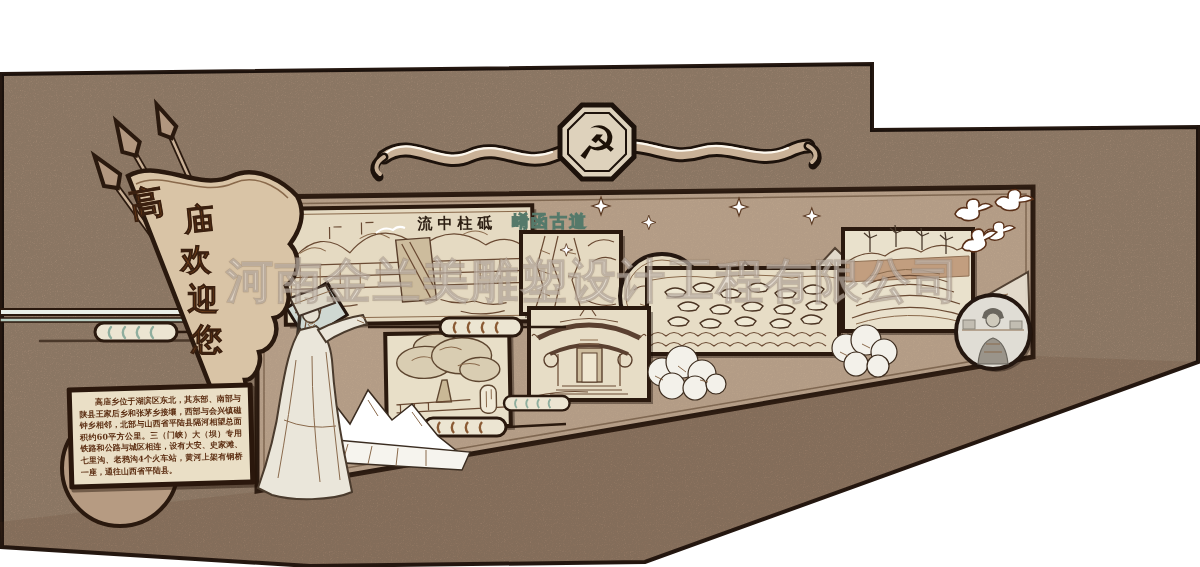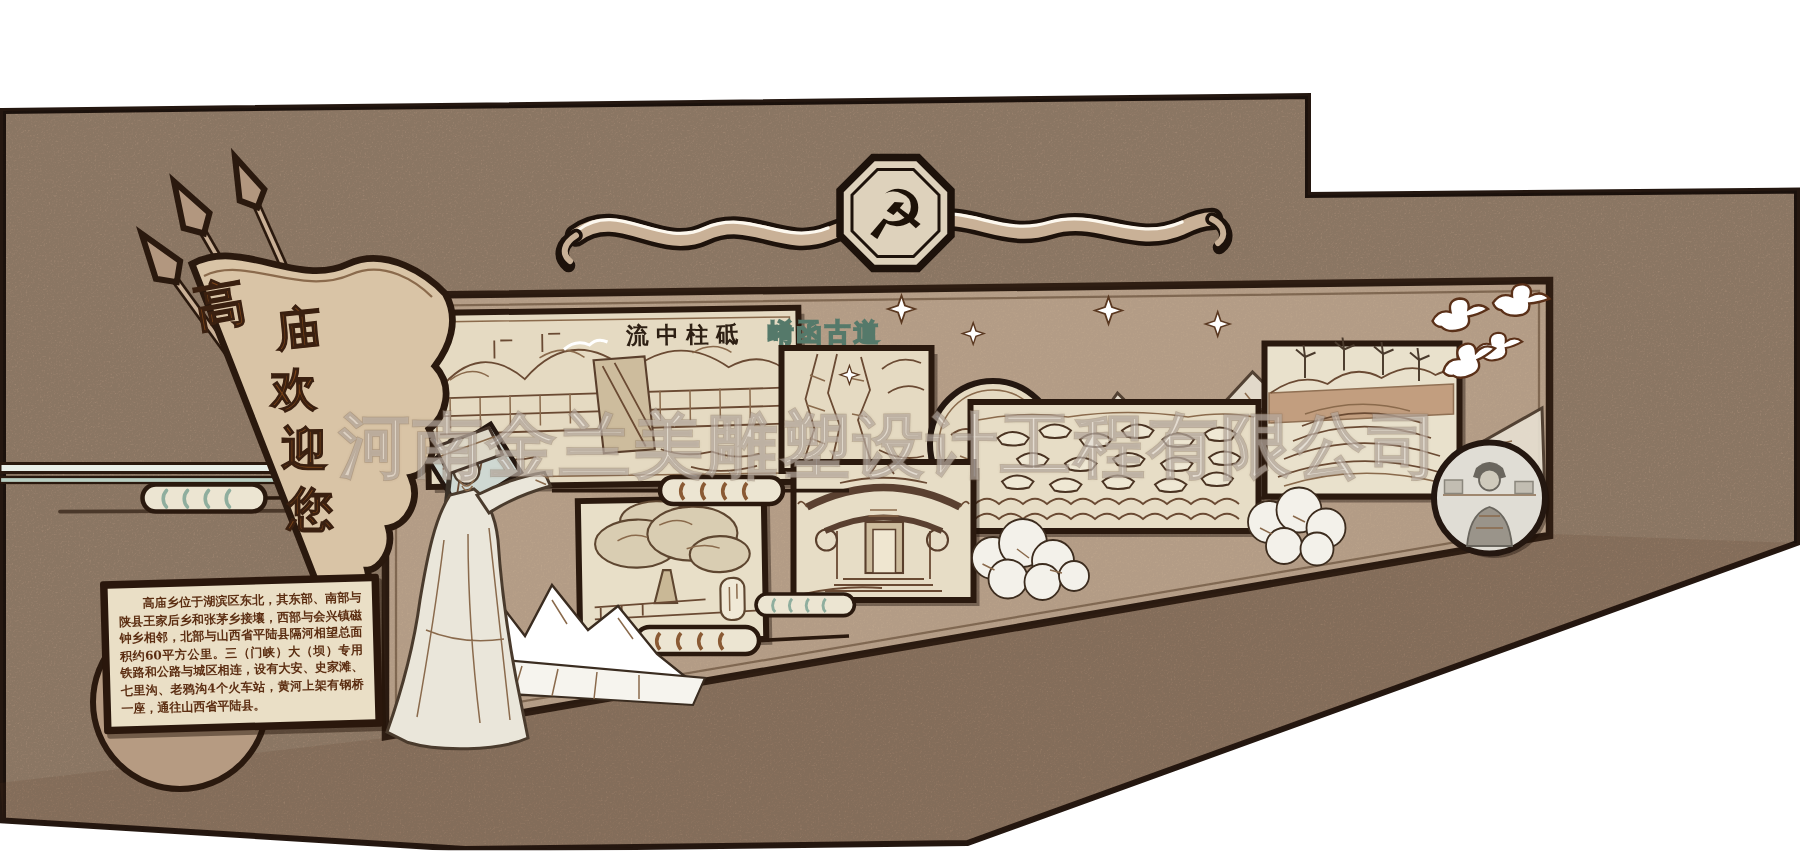--- a/index.html
+++ b/index.html
@@ -1,19 +1,19 @@
 <!DOCTYPE html>
 <html><head>
 <meta charset="utf-8">
 <style>
   html,body{margin:0;padding:0;background:#ffffff;}
   .stage{position:relative;width:1200px;height:567px;background:#ffffff;overflow:hidden;
          font-family:"DejaVu Sans",sans-serif;}
   .stage svg{position:absolute;left:0;top:0;}
-  .watermark{position:absolute;left:226px;top:266px;width:760px;z-index:30;
+  .watermark{position:absolute;left:226px;top:250px;width:760px;z-index:30;
     font-family:"DejaVu Sans",sans-serif;font-weight:bold;font-size:47px;letter-spacing:2px;
     color:rgba(255,255,255,0.48);-webkit-text-stroke:1px rgba(130,108,90,0.38);
     text-shadow:0 0 2px rgba(120,95,75,0.25);white-space:nowrap;pointer-events:none;}
   .intro-panel{position:absolute;left:68px;top:385px;width:162px;height:82px;z-index:20;
     background:#eadfc6;border:5px solid #2a170c;border-radius:2px;padding:5px 7px;
     transform:rotate(-1.6deg);box-shadow:2px 3px 0 rgba(30,15,5,0.45);}
   .intro-panel p{margin:0;font-family:"DejaVu Serif",serif;font-weight:bold;
     font-size:8px;line-height:11.6px;color:#5c2e12;text-align:justify;text-indent:2em;}
   .etch{stroke:#6a4a33;fill:none;stroke-width:1.2;}
   .etch2{stroke:#8a6a4c;fill:none;stroke-width:1;}

